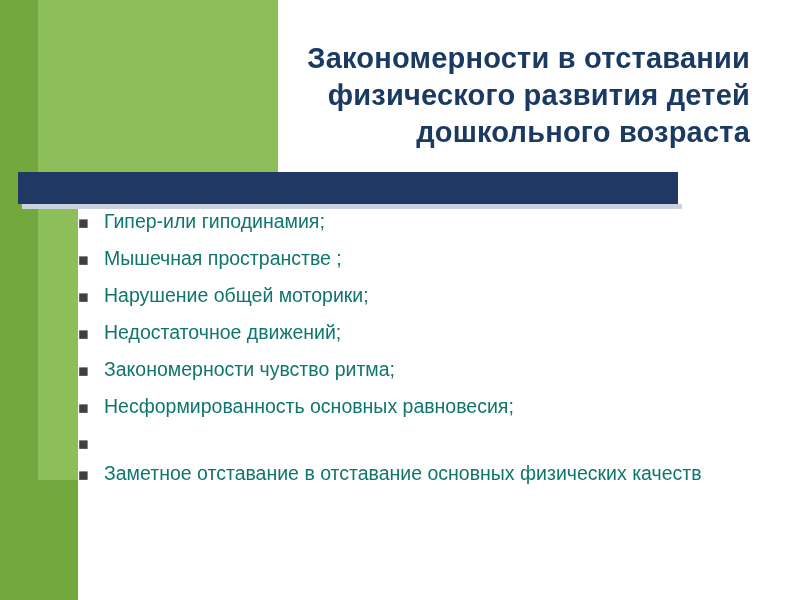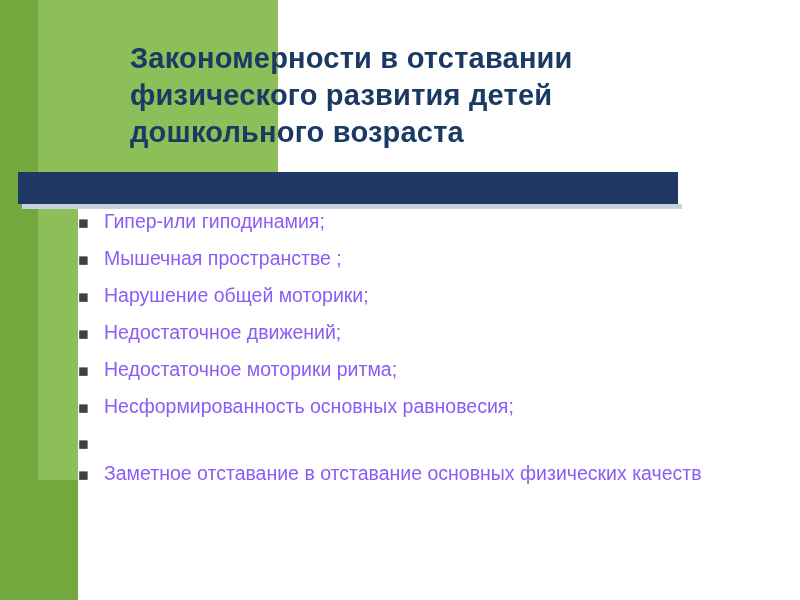--- a/index.html
+++ b/index.html
@@ -53,21 +53,21 @@
     top: 0;
     width: 78px;
     height: 172px;
     background: #73a83f;
   }
   .title {
     position: absolute;
     left: 130px;
     top: 40px;
     width: 620px;
-    text-align: left;
+    text-align: right;
     font-size: 29px;
     font-weight: bold;
     color: #1a3a63;
     line-height: 1.28;
     letter-spacing: 0.2px;
   }
   .title-bar {
     position: absolute;
     left: 18px;
     top: 172px;
@@ -99,21 +99,21 @@
     width: 26px;
     padding-top: 8px;
     font-size: 13px;
     color: #404040;
     line-height: 1;
     text-align: left;
   }
   .bullet-text {
     flex: 1 1 auto;
     font-size: 19.5px;
-    color: #8b5cf6;
+    color: #0f766e;
     line-height: 1.38;
     max-width: 600px;
   }
   .bottom-green {
     position: absolute;
     left: 0;
     bottom: 0;
     width: 78px;
     height: 120px;
     background: #73a83f;
@@ -147,21 +147,21 @@
     <div class="bullet-row">
       <span class="bullet-marker">◼</span>
       <span class="bullet-text">Нарушение общей моторики;</span>
     </div>
     <div class="bullet-row">
       <span class="bullet-marker">◼</span>
       <span class="bullet-text">Недостаточное движений;</span>
     </div>
     <div class="bullet-row">
       <span class="bullet-marker">◼</span>
-      <span class="bullet-text">Недостаточное моторики ритма;</span>
+      <span class="bullet-text">Закономерности чувство ритма;</span>
     </div>
     <div class="bullet-row">
       <span class="bullet-marker">◼</span>
       <span class="bullet-text">Несформированность основных равновесия;</span>
     </div>
     <div class="bullet-row">
       <span class="bullet-marker">◼</span>
     </div>
     <div class="bullet-row">
       <span class="bullet-marker">◼</span>

